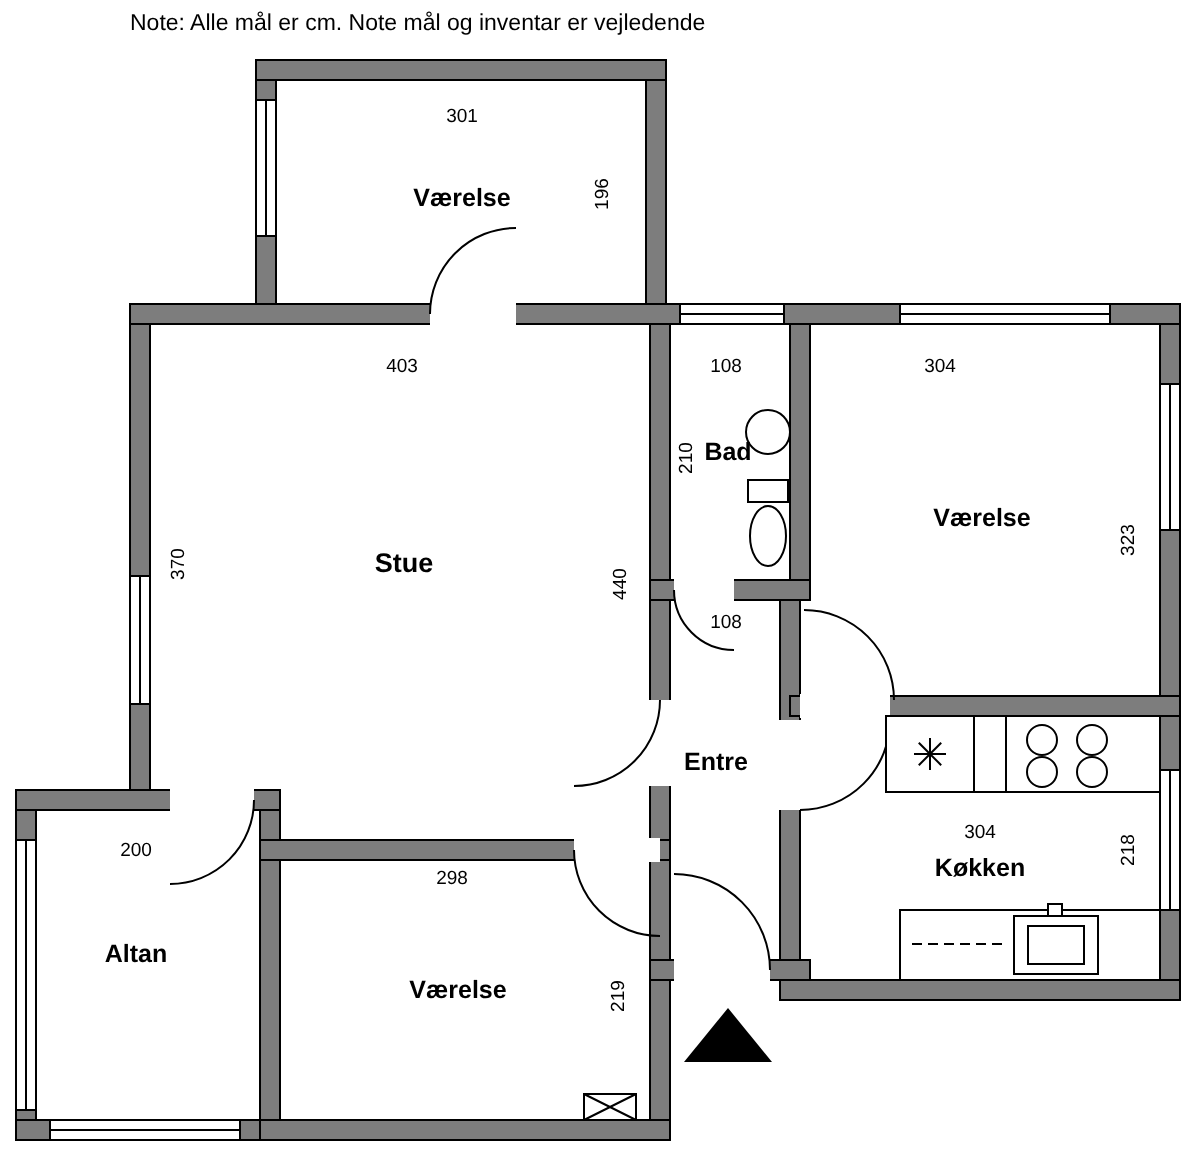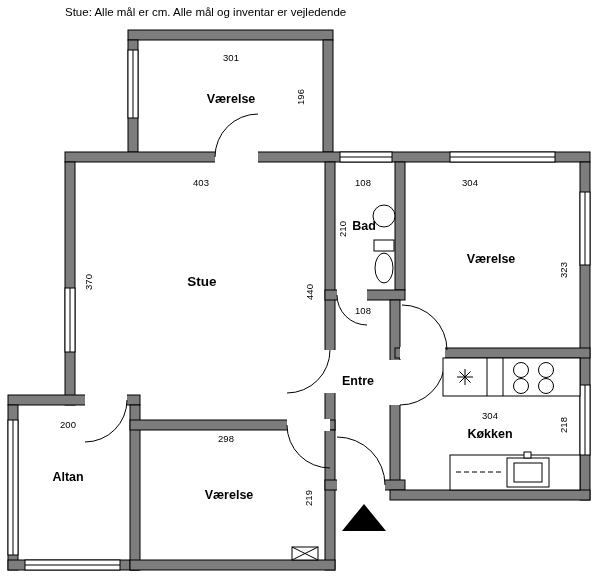--- a/index.html
+++ b/index.html
@@ -184,15 +184,15 @@
 
       <text class="dim" x="68" y="428">200</text>
       <text class="room-name" x="68" y="481">Altan</text>
 
       <text class="dim" x="226" y="442">298</text>
       <text class="room-name" x="229" y="499">Værelse</text>
       <text class="dim" x="312" y="498" transform="rotate(-90 312 498)">219</text>
     </g>
   </svg>
 
-  <div class="note">Stue: Alle mål er cm. Alle mål og inventar er vejledende</div>
+  <div class="note">Note: Alle mål er cm. Note mål og inventar er vejledende</div>
 
 </div>
 
 </body></html>

